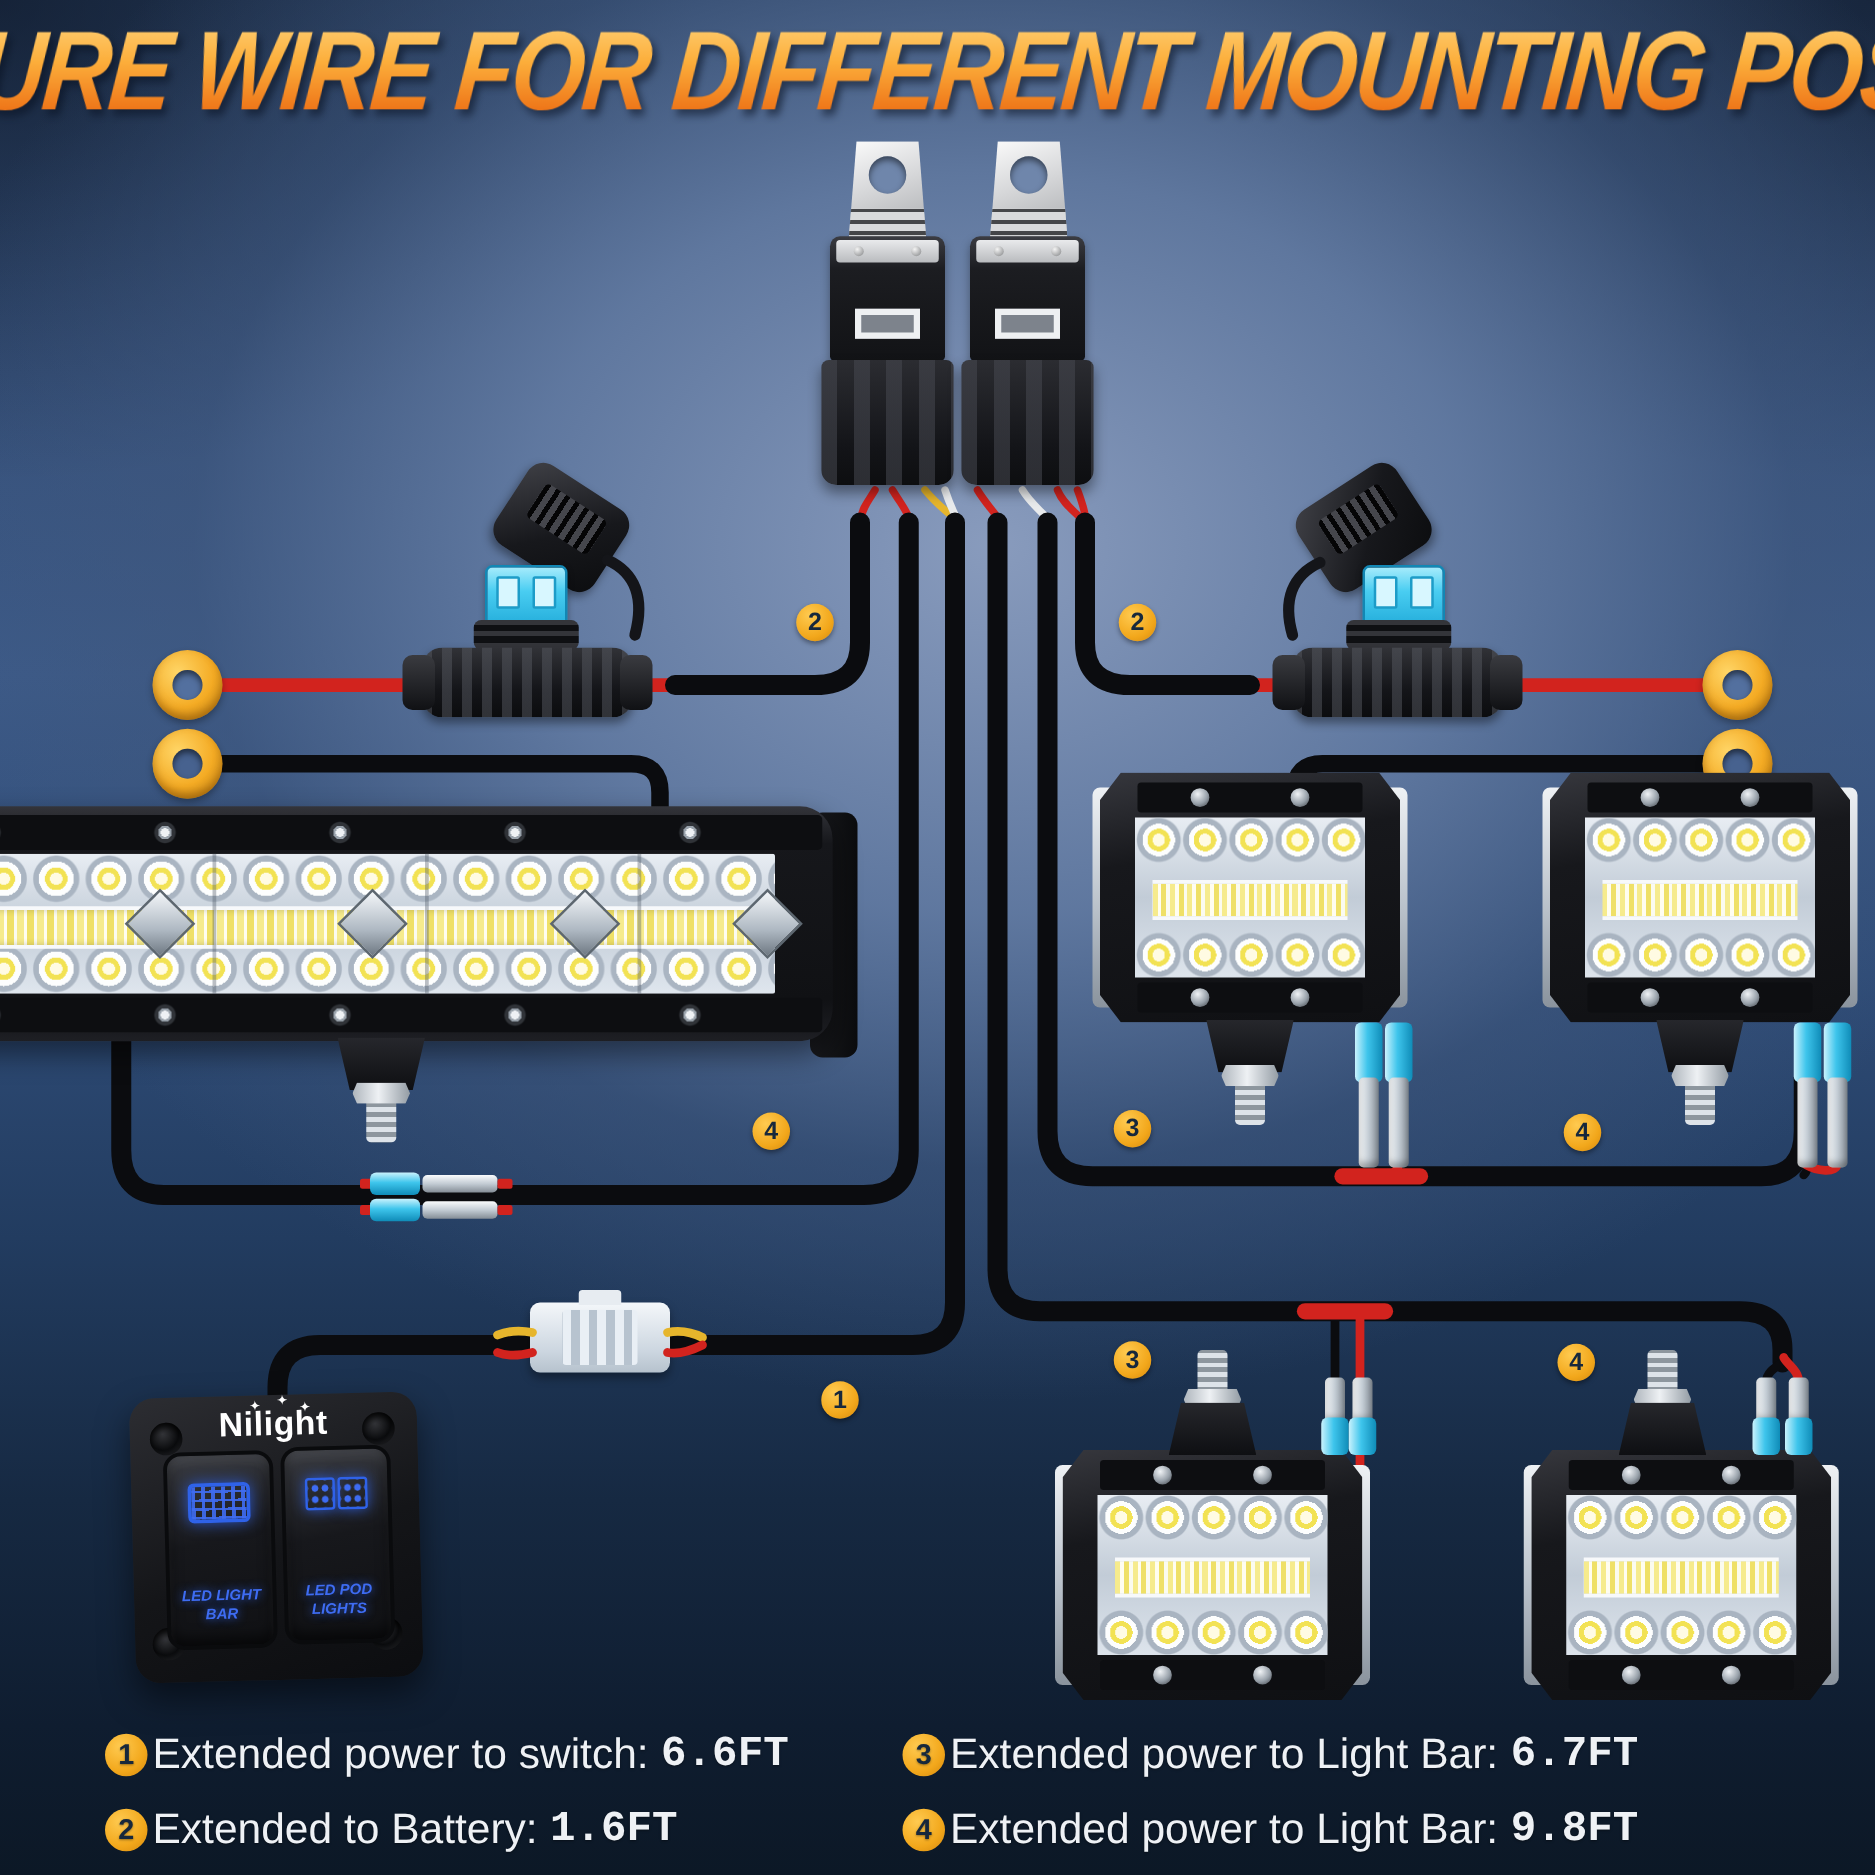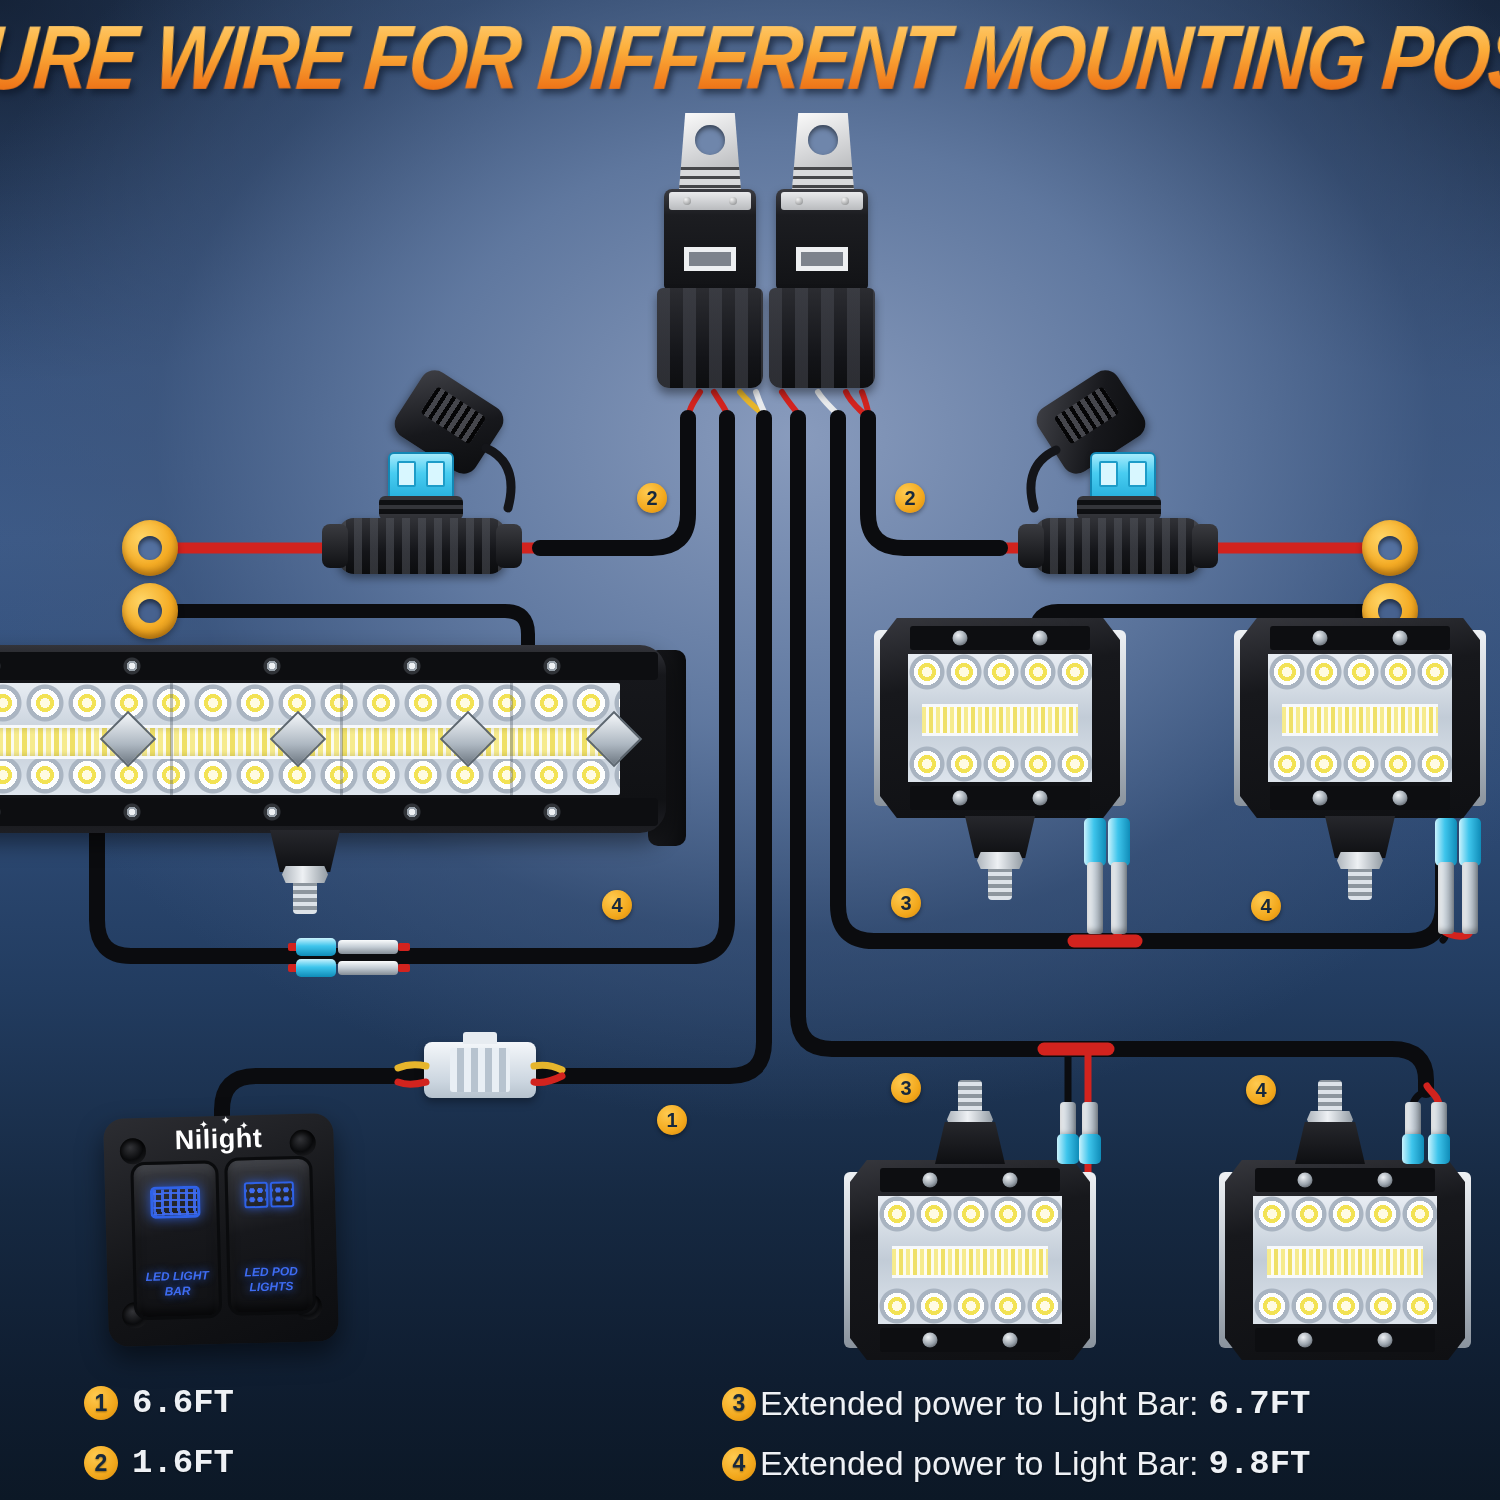--- a/index.html
+++ b/index.html
@@ -489,24 +489,26 @@
   <div class="badge" style="left:895px;top:483px;">2</div>
   <div class="badge" style="left:602px;top:890px;">4</div>
   <div class="badge" style="left:891px;top:888px;">3</div>
   <div class="badge" style="left:1251px;top:891px;">4</div>
   <div class="badge" style="left:657px;top:1105px;">1</div>
   <div class="badge" style="left:891px;top:1073px;">3</div>
   <div class="badge" style="left:1246px;top:1075px;">4</div>
 
   <div class="legend-row" style="left:84px;top:1384px;">
     <span class="lbadge">1</span>
+    <span>Extended power to switch:</span>
     <b>6.6FT</b>
   </div>
   <div class="legend-row" style="left:84px;top:1444px;">
     <span class="lbadge">2</span>
+    <span>Extended to Battery:</span>
     <b>1.6FT</b>
   </div>
   <div class="legend-row" style="left:722px;top:1384px;">
     <span class="lbadge">3</span>
     <span>Extended power to Light Bar:</span>
     <b>6.7FT</b>
   </div>
   <div class="legend-row" style="left:722px;top:1444px;">
     <span class="lbadge">4</span>
     <span>Extended power to Light Bar:</span>

